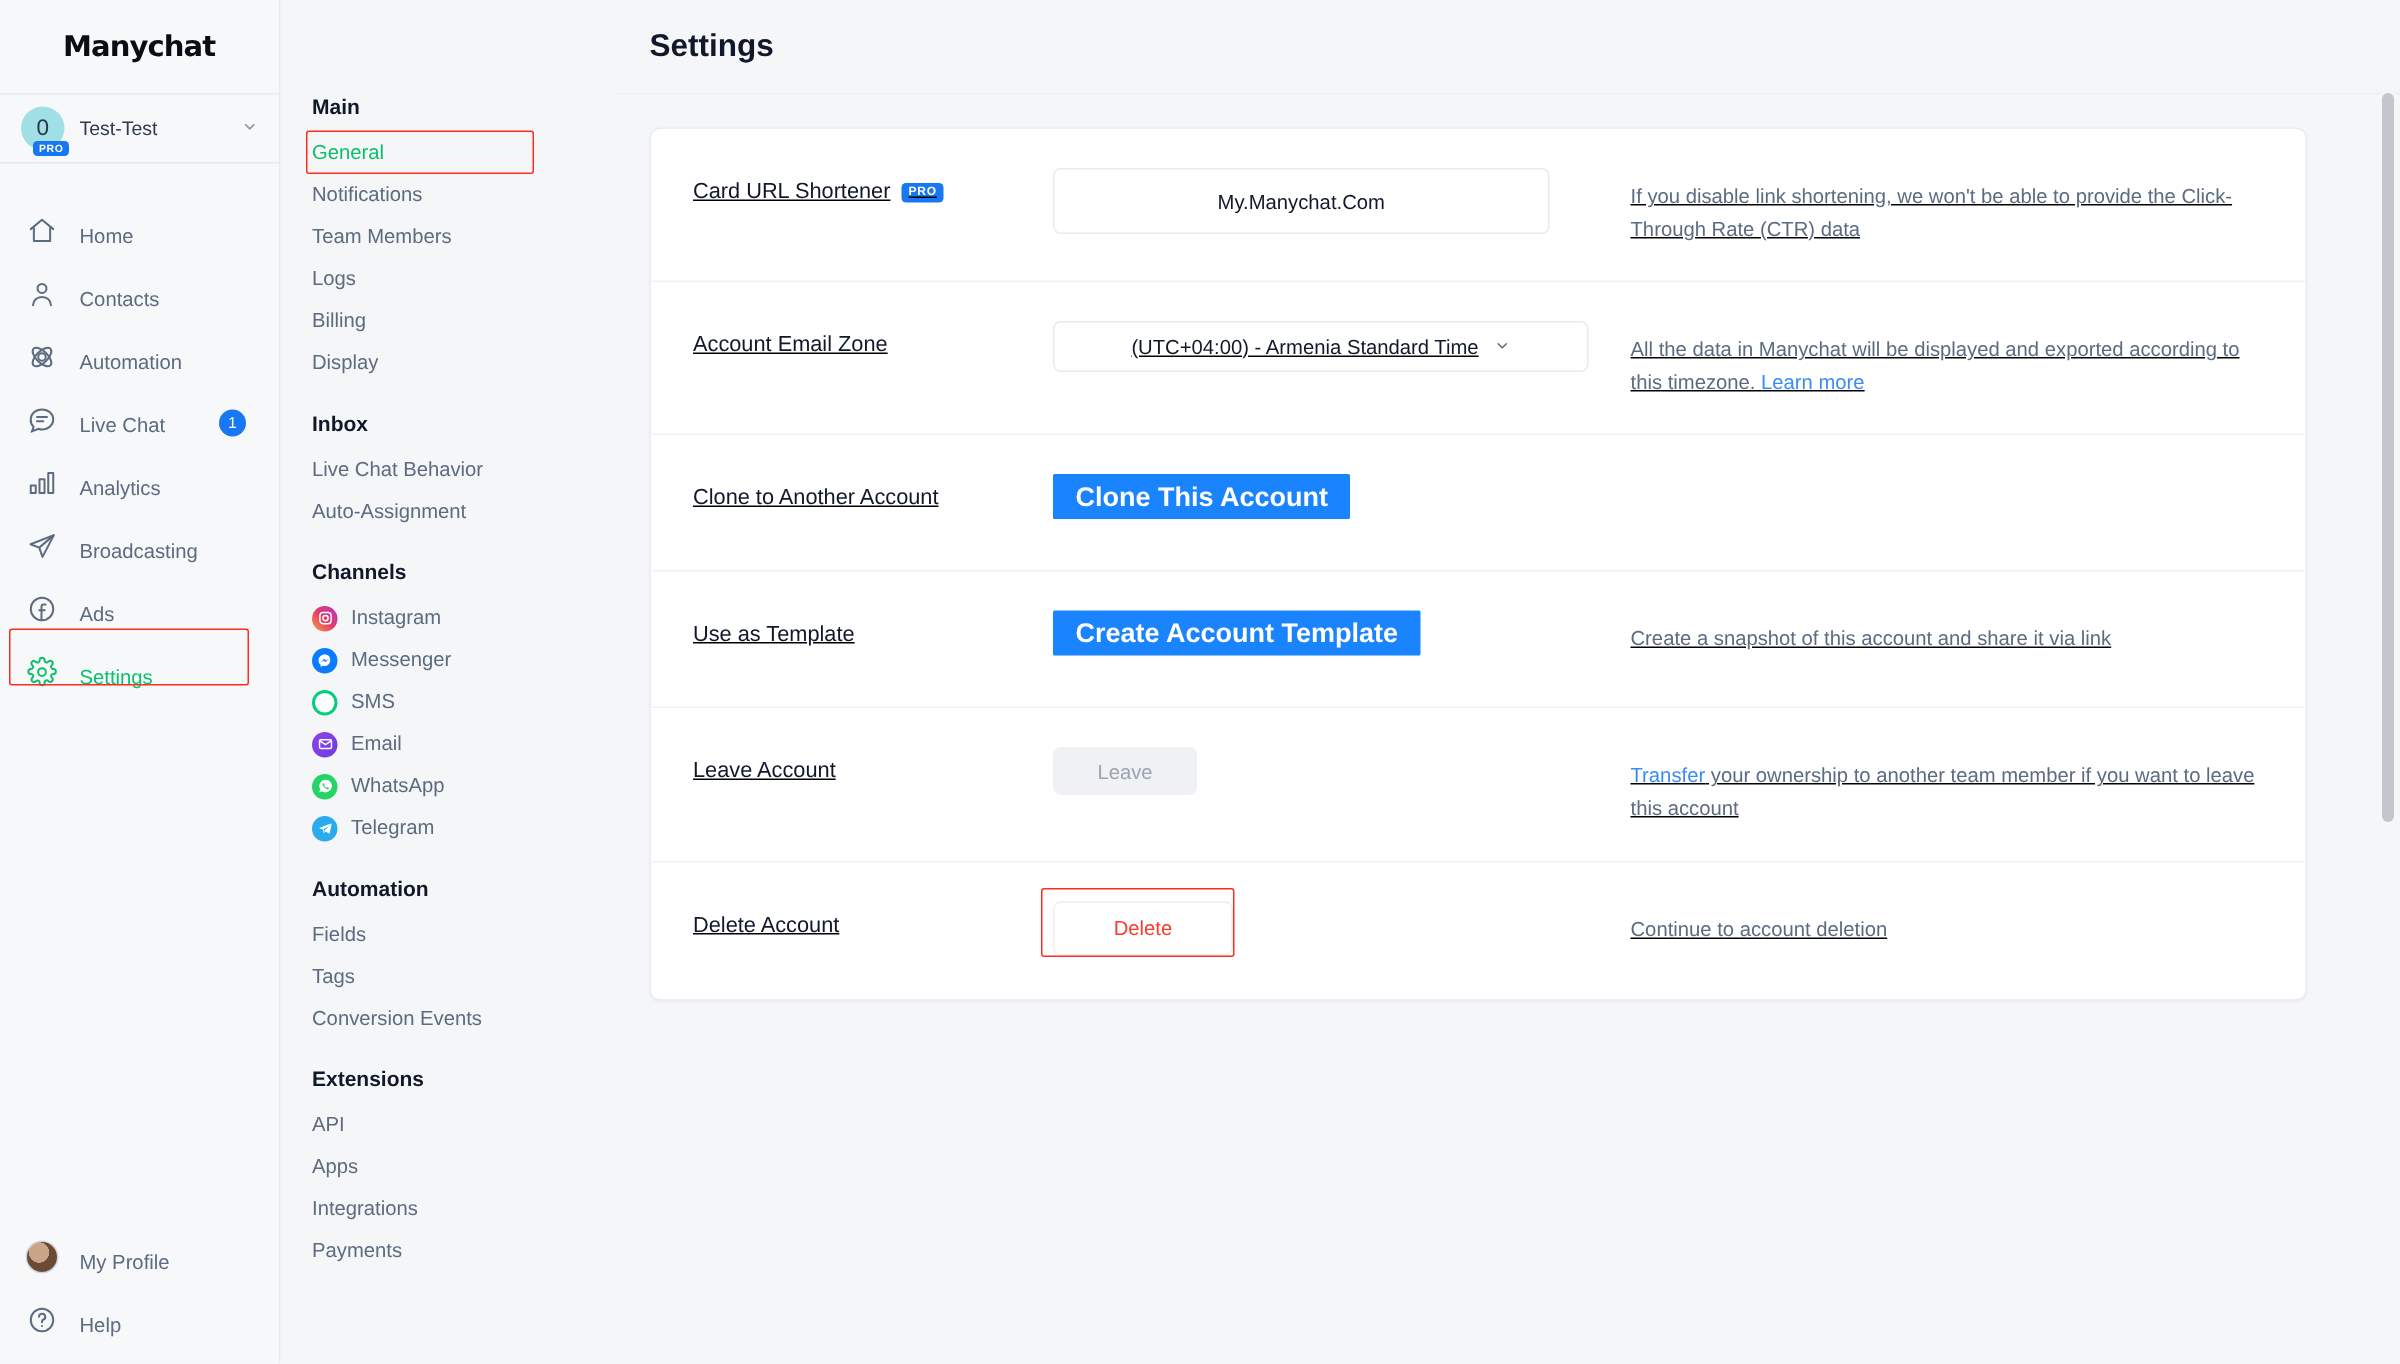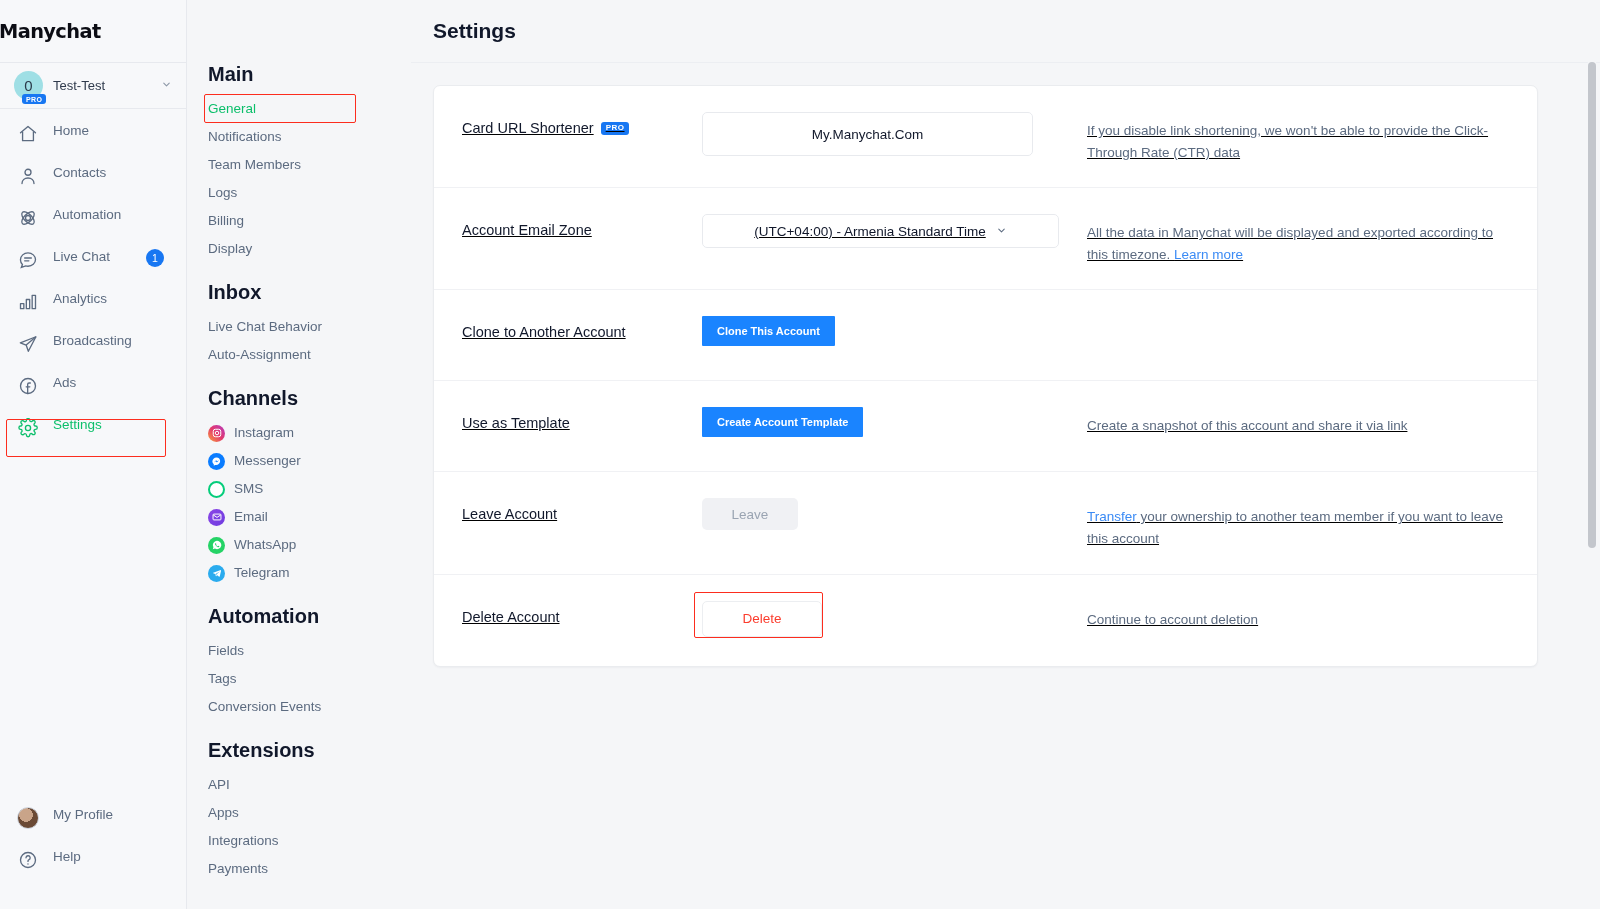--- a/index.html
+++ b/index.html
@@ -13,21 +13,21 @@
 
   
   .leftnav {
     width: 187px; height: 909px;
     background: #f7f8fa;
     border-right: 1px solid #e7e9ee;
     display: flex; flex-direction: column;
     flex: 0 0 187px;
   }
   .logo-wrap {
-    height: 63px; display: flex; align-items: center; 
+    height: 63px; display: flex; align-items: center; justify-content: center;
     border-bottom: 1px solid #e7e9ee;
   }
   .logo {
     font-family: "DejaVu Sans", sans-serif;
     font-weight: 700; font-size: 19px; letter-spacing: -0.6px; color: #0c0d14;
     transform: scaleX(1.02);
   }
   .acct {
     height: 46px; display: flex; align-items: center; padding: 0 14px;
     border-bottom: 1px solid #e7e9ee; gap: 10px; cursor: pointer;
@@ -42,21 +42,21 @@
     position: absolute; left: 8px; bottom: -4px;
     background: #1877f2; color: #fff;
     font-size: 7px; font-weight: 700; letter-spacing: .4px;
     padding: 1.5px 4px; border-radius: 3px; line-height: 1;
   }
   .acct-name { font-size: 13px; color: #2f3a4c; flex: 1; }
   .chev { color: #8d98a8; font-size: 11px; }
 
   .navlist { padding-top: 14px; flex: 1; }
   .navitem {
-    height: 42px; display: flex; align-items: flex-start; gap: 14px;
+    height: 42px; display: flex; align-items: flex-end; gap: 14px;
     padding: 0 0 0 17px; cursor: pointer; position: relative;
   }
   .navitem .ic { width: 22px; height: 22px; flex: 0 0 22px; display:flex; align-items:center; justify-content:center; }
   .navitem .lbl { font-size: 13.5px; color: #5c6b80; }
   .navitem.active .lbl { color: #0cbf6b; }
   .navitem.active .ic svg { stroke: #0cbf6b; }
   .badge-1 {
     position: absolute; right: 22px; width: 18px; height: 18px; border-radius: 50%;
     background: #1877f2; color: #fff; font-size: 10.5px;
     display: flex; align-items: center; justify-content: center;
@@ -72,21 +72,21 @@
   }
 
   
   .setnav {
     width: 224px; flex: 0 0 224px; height: 909px;
     background: #f5f6f8; padding: 0 0 0 21px; position: relative;
     overflow: hidden;
   }
   .setnav-top { height: 63px; }
   .sec-title {
-    font-size: 20px; font-weight: 700; color: #11182b;
+    font-size: 14px; font-weight: 700; color: #11182b;
     margin-top: 18px; margin-bottom: 9px;
   }
   .sec-title.first { margin-top: 0; }
   .snav {
     font-size: 13.5px; color: #5c6b80; line-height: 28px;
     cursor: pointer; position: relative; display: flex; align-items: center; gap: 9px;
   }
   .snav.active { color: #0cbf6b; }
   .annot-general { left: -4px; top: -1px; width: 152px; height: 29px; }
   .ch-ic { width: 17px; height: 17px; border-radius: 50%; flex: 0 0 17px; position: relative; }
@@ -133,21 +133,21 @@
     background: #fff; font-size: 13.5px; color: #11182b;
     text-align: center; font-family: "Liberation Sans", sans-serif;
   }
   .selbox {
     width: 357px; height: 34px; border: 1px solid #e8eaee; border-radius: 5px;
     background: #fff; display: flex; align-items: center; justify-content: center;
     font-size: 13.5px; color: #11182b; gap: 10px; cursor: pointer;
   }
   .btn-primary {
     background: #1a84ff; color: #fff; border: none; border-radius: 1px;
-    height: 30px; padding: 0 15px; font-size: 11px; font-weight: 700;
+    height: 30px; padding: 0 15px; font-size: 18px; font-weight: 700;
     cursor: pointer; font-family: "Liberation Sans", sans-serif;
   }
   .btn-disabled {
     background: #f0f1f4; color: #9aa4b2; border: none; border-radius: 5px;
     height: 32px; width: 96px; font-size: 13.5px; cursor: default;
     font-family: "Liberation Sans", sans-serif;
   }
   .btn-delete {
     background: #fff; color: #fb3c2d; border: 1px solid #eceef1; border-radius: 5px;
     height: 36px; width: 120px; font-size: 13.5px; cursor: pointer;

